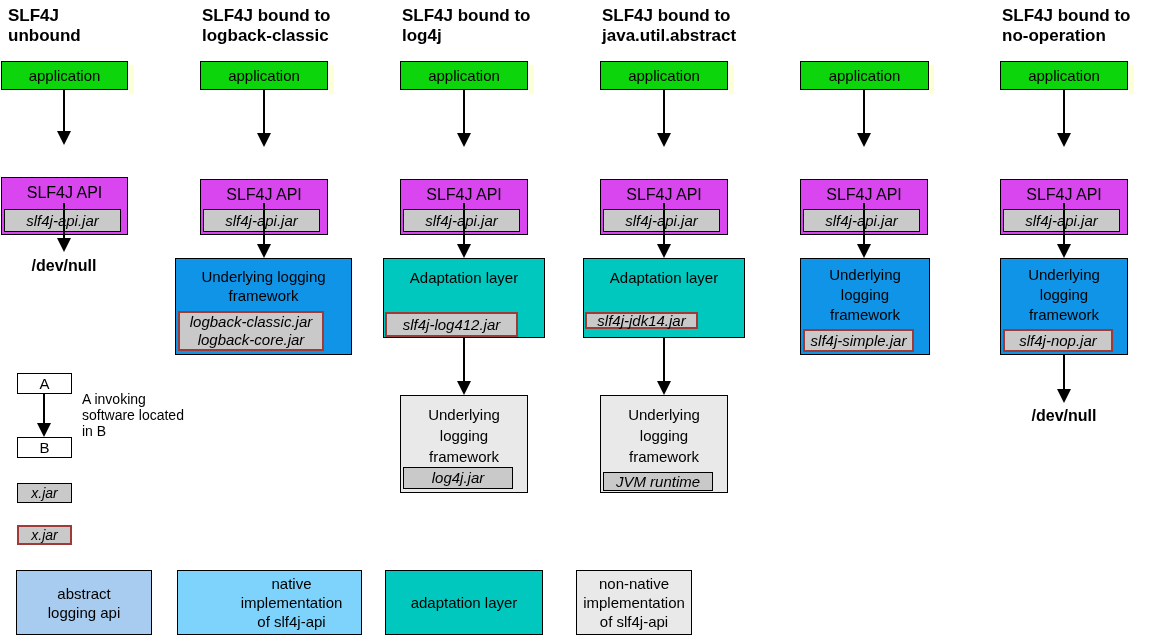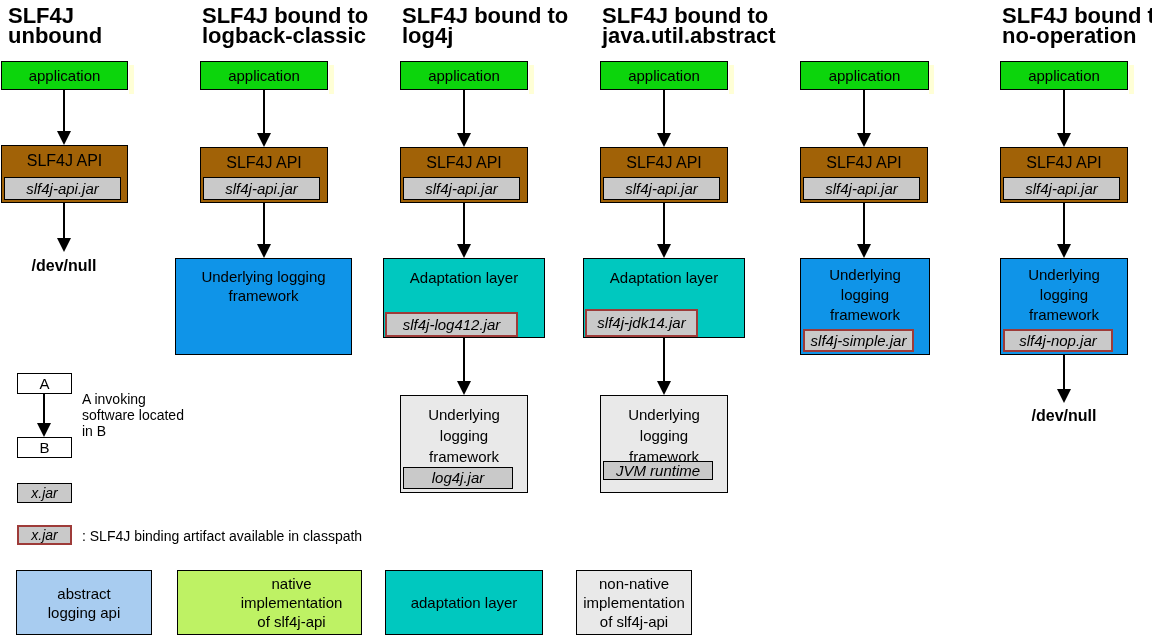--- a/index.html
+++ b/index.html
@@ -1,41 +1,41 @@
 <!DOCTYPE html>
 <html><head>
 <meta charset="utf-8">
 <style>
   html,body{margin:0;padding:0;background:#fff;}
   #stage{position:relative;width:1152px;height:636px;background:#ffffff;overflow:hidden;
          font-family:"Liberation Sans",sans-serif;color:#000;}
-  .col-title{position:absolute;font-weight:bold;font-size:22px;line-height:20px;white-space:nowrap;}
+  .col-title{position:absolute;font-weight:bold;font-size:17px;line-height:20px;white-space:nowrap;}
   .box{position:absolute;box-sizing:border-box;border:1px solid #000;text-align:center;}
   .app{background:#0cd50c;font-size:15px;display:flex;align-items:center;justify-content:center;}
   .glow{position:absolute;background:#ffffd6;}
-  .api{background:#a16207;}
+  .api{background:#d946ef;margin-top:32px;}
   .api-label{padding-top:6px;font-size:16px;}
   .jar{position:absolute;box-sizing:border-box;background:#c9c9c9;border:1px solid #000;
        font-style:italic;font-size:15px;display:flex;flex-direction:column;
        align-items:center;justify-content:center;line-height:18px;}
   .jar.binding{border:2px solid #9e3b39;}
   .impl{background:#0f94e8;font-size:15px;}
   .adapter{background:#00c8bf;font-size:15px;}
   .framework{background:#e9e9e9;font-size:15px;}
   .lines{line-height:19px;}
   .aline{position:absolute;width:2px;background:#000;}
   .ahead{position:absolute;width:0;height:0;border-left:7px solid transparent;
          border-right:7px solid transparent;border-top:14px solid #000;}
   .sink{position:absolute;font-weight:bold;font-size:16px;text-align:center;width:120px;}
   .legend-box{background:#fff;font-size:15px;display:flex;align-items:center;justify-content:center;}
   .legend-text{position:absolute;font-size:14px;line-height:16px;}
   .swatch{display:flex;flex-direction:column;align-items:center;justify-content:center;
           font-size:15px;line-height:19px;}
   .s-lightblue{background:#a8ccf0;}
-  .s-blue{background:#bef264;padding-left:44px;}
+  .s-blue{background:#7dd3fc;padding-left:44px;}
   .s-teal{background:#00c8bf;}
   .s-gray{background:#e9e9e9;}
 </style>
 </head>
 <body>
 
 <div id="stage">
 
   <div class="col-title" style="left:8px;top:6px">
     <div>SLF4J</div>
@@ -72,20 +72,24 @@
     <div class="jar" style="left:2px;bottom:2px;width:117px;height:23px">
       <span>slf4j-api.jar</span>
     </div>
   </div>
   <div class="aline" style="left:263px;top:203px;height:43px"></div>
   <div class="ahead" style="left:257px;top:244px"></div>
   <div class="box impl" style="left:175px;top:258px;width:177px;height:97px">
     <div class="lines" style="padding-top:8px">
       <div>Underlying logging</div>
       <div>framework</div>
+    </div>
+    <div class="jar binding" style="left:2px;bottom:3px;width:146px;height:40px">
+      <div>logback-classic.jar</div>
+      <div>logback-core.jar</div>
     </div>
   </div>
 
   <div class="col-title" style="left:402px;top:6px">
     <div>SLF4J bound to</div>
     <div>log4j</div>
   </div>
   <div class="glow" style="left:529px;top:65px;width:5px;height:29px"></div>
   <div class="box app" style="left:400px;top:61px;width:128px;height:29px">
     <span>application</span>
@@ -132,33 +136,33 @@
   <div class="box api" style="left:600px;top:147px;width:128px;height:56px">
     <div class="api-label">SLF4J API</div>
     <div class="jar" style="left:2px;bottom:2px;width:117px;height:23px">
       <span>slf4j-api.jar</span>
     </div>
   </div>
   <div class="aline" style="left:663px;top:203px;height:43px"></div>
   <div class="ahead" style="left:657px;top:244px"></div>
   <div class="box adapter" style="left:583px;top:258px;width:162px;height:80px">
     <div style="padding-top:10px">Adaptation layer</div>
-    <div class="jar binding" style="left:1px;bottom:0px;width:113px;height:28px">
+    <div class="jar binding" style="left:1px;bottom:8px;width:113px;height:17px">
       <span>slf4j-jdk14.jar</span>
     </div>
   </div>
   <div class="aline" style="left:663px;top:338px;height:45px"></div>
   <div class="ahead" style="left:657px;top:381px"></div>
   <div class="box framework" style="left:600px;top:395px;width:128px;height:98px">
     <div class="lines" style="padding-top:8px;line-height:21px">
       <div>Underlying</div>
       <div>logging</div>
       <div>framework</div>
     </div>
-    <div class="jar" style="left:2px;bottom:12px;width:110px;height:19px">
+    <div class="jar" style="left:2px;bottom:1px;width:110px;height:19px">
       <span>JVM runtime</span>
     </div>
   </div>
 
   <div class="glow" style="left:929px;top:65px;width:5px;height:29px"></div>
   <div class="box app" style="left:800px;top:61px;width:129px;height:29px">
     <span>application</span>
   </div>
   <div class="aline" style="left:863px;top:90px;height:45px"></div>
   <div class="ahead" style="left:857px;top:133px"></div>
@@ -227,21 +231,20 @@
     <div>in B</div>
   </div>
 
   <div class="jar" style="left:17px;top:483px;width:55px;height:20px;font-size:14px">
     <span>x.jar</span>
   </div>
 
   <div class="jar binding" style="left:17px;top:525px;width:55px;height:20px;font-size:14px">
     <span>x.jar</span>
   </div>
-  <div class="legend-text" style="left:82px;top:528px">: SLF4J binding artifact available in classpath</div>
 
   <div class="box swatch s-lightblue" style="left:16px;top:570px;width:136px;height:65px">
     <div>abstract</div>
     <div>logging api</div>
   </div>
   <div class="box swatch s-blue" style="left:177px;top:570px;width:185px;height:65px">
     <div>native implementation</div>
     <div>of slf4j-api</div>
   </div>
   <div class="box swatch s-teal" style="left:385px;top:570px;width:158px;height:65px">

